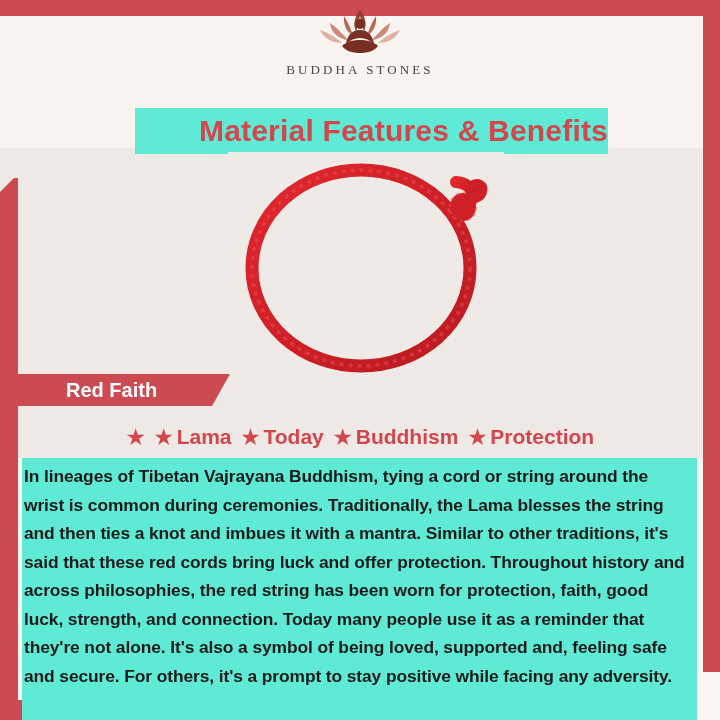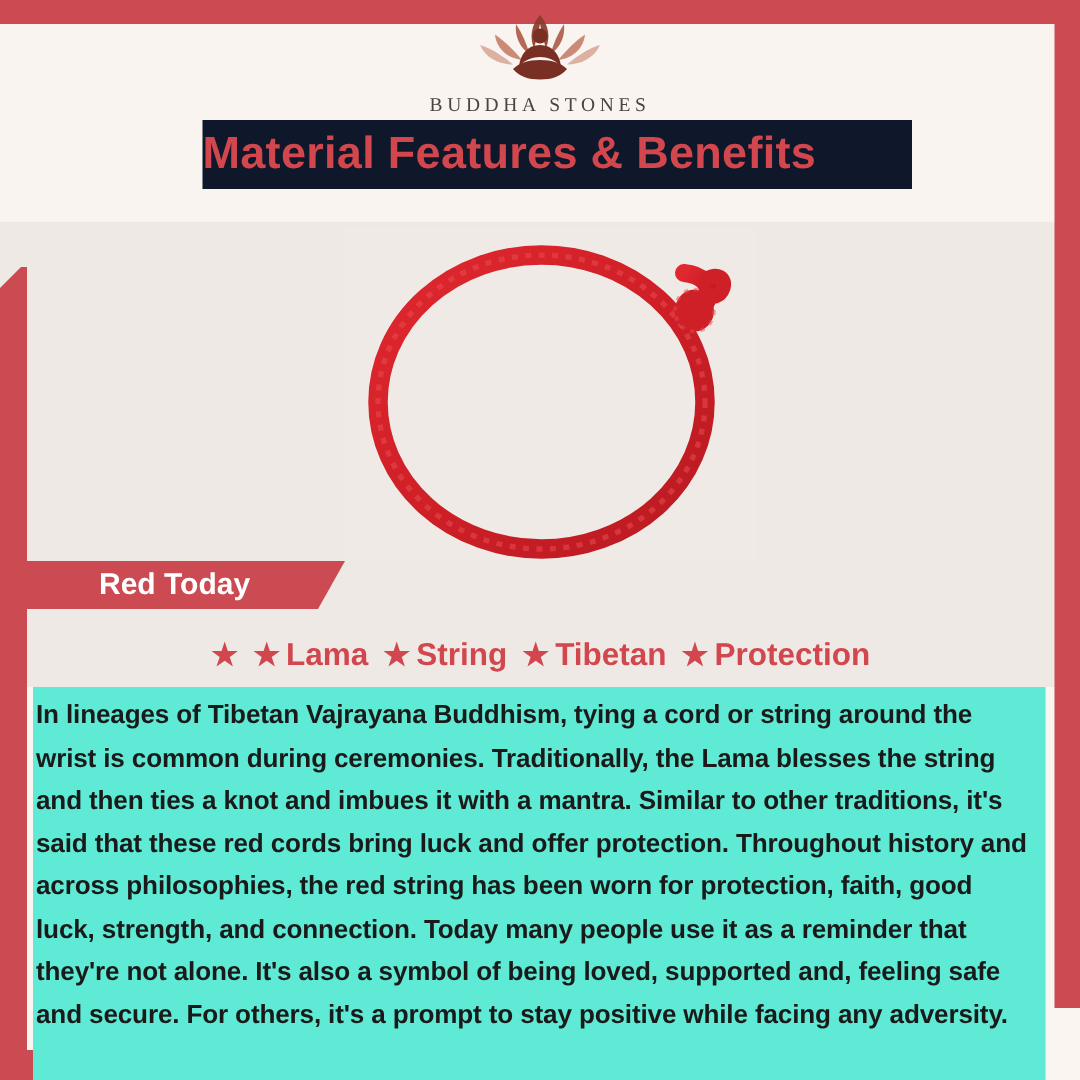--- a/index.html
+++ b/index.html
@@ -83,26 +83,26 @@
     font-family: "Liberation Serif", serif;
     font-size: 13px;
     letter-spacing: 3.1px;
     color: #4a4340;
     white-space: nowrap;
   }
 
   
   .title-banner {
     position: absolute;
-    left: 135px; top: 80px;
+    left: 135px; top: 108px;
     width: 473px; height: 46px;
-    background: #0f172a;
-    display: flex;
-    align-items: center;
-    justify-content: flex-start;
+    background: #5eead4;
+    display: flex;
+    align-items: center;
+    justify-content: flex-end;
   }
   .title-text {
     font-size: 30px;
     font-weight: bold;
     color: #d2464d;
     letter-spacing: 0.2px;
     white-space: nowrap;
   }
 
   
@@ -222,38 +222,38 @@
       <ellipse cx="133" cy="116" rx="109" ry="98" fill="none" stroke="url(#cordGrad)" stroke-width="13"></ellipse>
       <ellipse cx="133" cy="116" rx="109" ry="98" fill="none" stroke="#ea4a50" stroke-width="3.5" stroke-dasharray="4 5" opacity="0.55"></ellipse>
       <path d="M228 30 C240 31, 246 38, 244 46 C242 54, 234 56, 229 52" fill="none" stroke="url(#cordGrad)" stroke-width="12" stroke-linecap="round"></path>
       <ellipse cx="235" cy="55" rx="13" ry="14" fill="#cf1f27"></ellipse>
       <ellipse cx="235" cy="55" rx="13" ry="14" fill="none" stroke="#ea4a50" stroke-width="2.5" stroke-dasharray="3 4" opacity="0.5"></ellipse>
       <path d="M243 34 C250 30, 256 33, 254 40 C252 46, 246 47, 243 44" fill="none" stroke="#cf1f27" stroke-width="10" stroke-linecap="round"></path>
     </svg>
   </div>
 
   <div class="label-banner">
-    <span class="label-text">Red Today</span>
+    <span class="label-text">Red Faith</span>
   </div>
 
   <div class="benefits">
     <span class="benefit">
       <span class="star">★</span>
     </span>
     <span class="benefit">
       <span class="star">★</span>
       <span>Lama</span>
     </span>
     <span class="benefit">
       <span class="star">★</span>
-      <span>String</span>
-    </span>
-    <span class="benefit">
-      <span class="star">★</span>
-      <span>Tibetan</span>
+      <span>Today</span>
+    </span>
+    <span class="benefit">
+      <span class="star">★</span>
+      <span>Buddhism</span>
     </span>
     <span class="benefit">
       <span class="star">★</span>
       <span>Protection</span>
     </span>
   </div>
 
   <div class="copy-panel">
     <p class="copy-text">In lineages of Tibetan Vajrayana Buddhism, tying a cord or string around the wrist is common during ceremonies. Traditionally, the Lama blesses the string and then ties a knot and imbues it with a mantra. Similar to other traditions, it's said that these red cords bring luck and offer protection. Throughout history and across philosophies, the red string has been worn for protection, faith, good luck, strength, and connection. Today many people use it as a reminder that they're not alone. It's also a symbol of being loved, supported and, feeling safe and secure. For others, it's a prompt to stay positive while facing any adversity.</p>
   </div>

